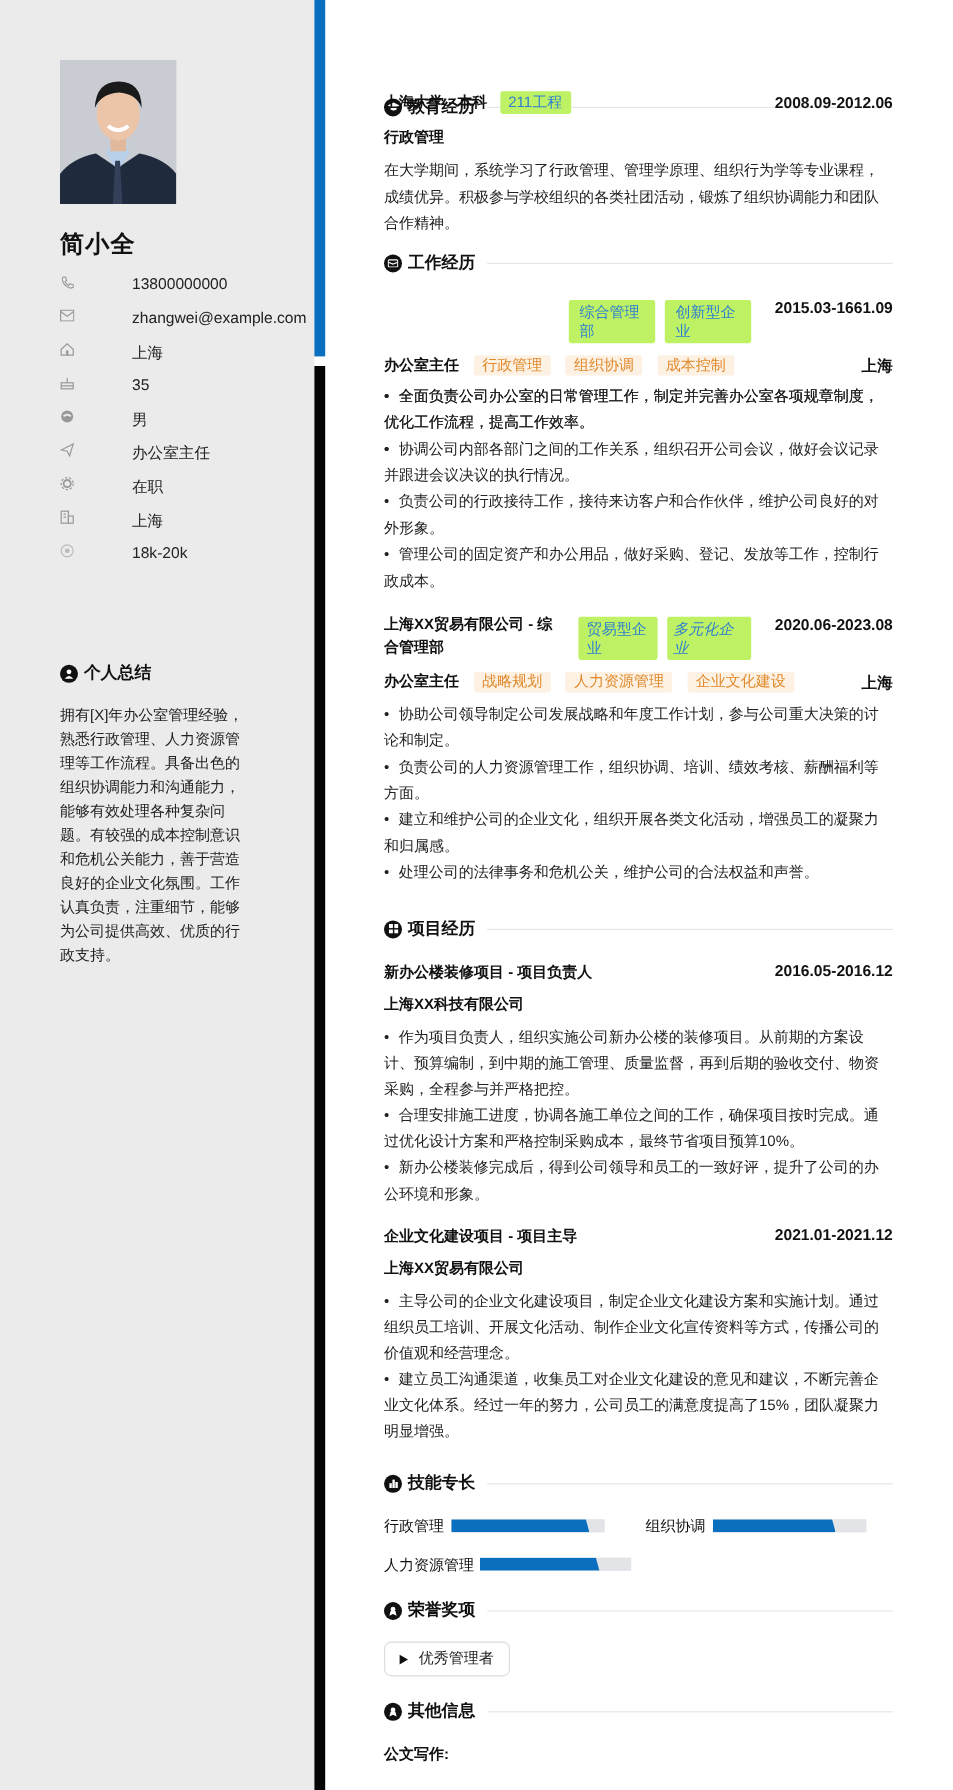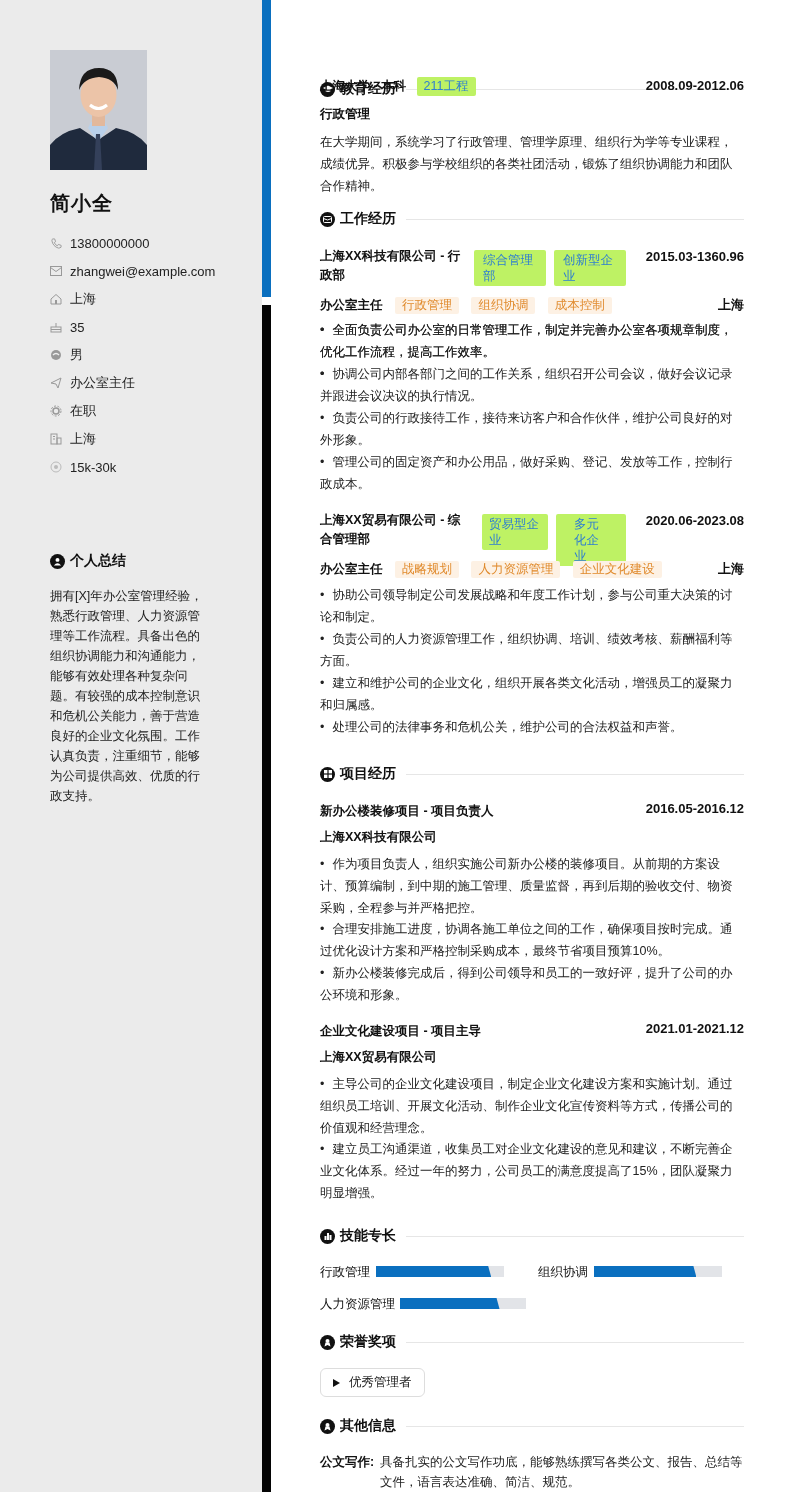--- a/index.html
+++ b/index.html
@@ -7,21 +7,21 @@
   body { font-family: "Liberation Sans", "DejaVu Sans", sans-serif; color: #222; position: relative; }
 
   .sidebar { position: absolute; left: 0; top: 0; width: 262px; height: 1492px; background: #ebebeb; }
   .divider-blue { position: absolute; left: 262px; top: 0; width: 9px; height: 297px; background: #0a6fbf; }
   .divider-black { position: absolute; left: 262px; top: 305px; width: 9px; height: 1187px; background: #050505; }
 
   .photo { position: absolute; left: 50px; top: 50px; width: 97px; height: 120px; background: #c9ccd2; overflow: hidden; }
   .name { position: absolute; left: 50px; top: 190px; font-size: 20px; font-weight: bold; color: #111; letter-spacing: 1px; }
 
   .info-list { position: absolute; left: 50px; top: 229px; list-style: none; }
-  .info-item { height: 28px; display: flex; align-items: center; font-size: 13px; color: #222; }
+  .info-item { height: 28px; display: flex; font-size: 13px; color: #222; gap: 40px; }
   .info-icon { width: 12px; height: 12px; margin-right: 8px; display: inline-flex; align-items: center; justify-content: center; color: #999; }
 
   .summary-title { position: absolute; left: 50px; top: 552px; display: flex; align-items: center; font-size: 14px; font-weight: bold; color: #111; }
   .circle-icon { width: 15px; height: 15px; border-radius: 50%; background: #111; display: inline-flex; align-items: center; justify-content: center; margin-right: 5px; }
   .summary-text { position: absolute; left: 50px; top: 586px; width: 162px; font-size: 12.5px; line-height: 20px; color: #222; }
   .section-header { position: absolute; left: 320px; width: 424px; display: flex; align-items: center; font-size: 14px; font-weight: bold; color: #111; }
   .section-header .line { flex: 1; height: 1px; background: #e6e6e6; margin-left: 10px; }
 
   .row { position: absolute; left: 320px; width: 424px; }
   .bold { font-weight: bold; font-size: 12.5px; color: #111; }
@@ -134,21 +134,21 @@
       </span>
     <span>上海</span>
   </li>
   <li class="info-item">
     <span class="info-icon">
         <svg width="12" height="12" viewBox="0 0 12 12">
           <circle cx="6" cy="6" r="5" fill="none" stroke="#bbb"></circle>
           <circle cx="6" cy="6" r="2" fill="#bbb"></circle>
         </svg>
       </span>
-    <span>15k-30k</span>
+    <span>18k-20k</span>
   </li>
 </ul>
 
 <div class="summary-title">
   <span class="circle-icon">
       <svg width="9" height="9" viewBox="0 0 10 10">
         <circle cx="5" cy="3.2" r="2.2" fill="#fff"></circle>
         <path d="M1 9.5 Q5 4.5 9 9.5 Z" fill="#fff"></path>
       </svg>
     </span>
@@ -179,45 +179,44 @@
       <svg width="9" height="8" viewBox="0 0 9 8">
         <rect x="0.5" y="1.5" width="8" height="6" rx="1" fill="none" stroke="#fff"></rect>
         <path d="M0.5 3.5 L4.5 5 L8.5 3.5" fill="none" stroke="#fff"></path>
       </svg>
     </span>
   <span>工作经历</span>
   <span class="line"></span>
 </div>
 
 <div class="row" style="top:247px; height:40px;">
-  <div class="bold" style="width:150px; line-height:19px;">上海XX科技有限公司 - 行政部</div>
   <span class="tag-blue" style="position:absolute; left:154px; top:3px; width:72px; line-height:16px; padding:2px 9px;">综合管理部</span>
   <span class="tag-blue" style="position:absolute; left:234px; top:3px; width:72px; line-height:16px; padding:2px 9px;">创新型企业</span>
-  <span class="date" style="top:2px;">2015.03-1360.96</span>
+  <span class="date" style="top:2px;">2015.03-1661.09</span>
 </div>
 <div class="row" style="top:295px; height:20px;">
   <span class="bold" style="margin-right:8px;">办公室主任</span>
   <span class="tag-orange">行政管理</span>
   <span class="tag-orange">组织协调</span>
   <span class="tag-orange">成本控制</span>
   <span class="date" style="top:1px;">上海</span>
 </div>
 <div class="row" style="top:319px;">
   <div class="bullet">全面负责公司办公室的日常管理工作，制定并完善办公室各项规章制度，优化工作流程，提高工作效率。</div>
   <div class="bullet" style="margin-top:0;"></div>
 </div>
 <div class="row bullet" style="top:319px;">全面负责公司办公室的日常管理工作，制定并完善办公室各项规章制度，优化工作流程，提高工作效率。</div>
 <div class="row bullet" style="top:363px;">协调公司内部各部门之间的工作关系，组织召开公司会议，做好会议记录并跟进会议决议的执行情况。</div>
 <div class="row bullet" style="top:407px;">负责公司的行政接待工作，接待来访客户和合作伙伴，维护公司良好的对外形象。</div>
 <div class="row bullet" style="top:451px;">管理公司的固定资产和办公用品，做好采购、登记、发放等工作，控制行政成本。</div>
 
 <div class="row" style="top:511px; height:40px;">
   <div class="bold" style="width:152px; line-height:19px;">上海XX贸易有限公司 - 综合管理部</div>
   <span class="tag-blue" style="position:absolute; left:162px; top:3px; width:66px; line-height:16px; padding:2px 7px;">贸易型企业</span>
-  <span class="tag-blue" style="position:absolute; left:236px; top:3px; width:70px; line-height:16px; padding:2px 18px;">多元化企业</span>
+  <span class="tag-blue" style="position:absolute; left:236px; top:3px; width:70px; line-height:16px; padding:2px 5px;font-style:italic;">多元化企业</span>
   <span class="date" style="top:2px;">2020.06-2023.08</span>
 </div>
 <div class="row" style="top:559px; height:20px;">
   <span class="bold" style="margin-right:8px;">办公室主任</span>
   <span class="tag-orange">战略规划</span>
   <span class="tag-orange">人力资源管理</span>
   <span class="tag-orange">企业文化建设</span>
   <span class="date" style="top:1px;">上海</span>
 </div>
 <div class="row bullet" style="top:584px;">协助公司领导制定公司发展战略和年度工作计划，参与公司重大决策的讨论和制定。</div>
@@ -298,14 +297,13 @@
       <svg width="9" height="9" viewBox="0 0 9 9">
         <circle cx="4.5" cy="3" r="2" fill="#fff"></circle>
         <path d="M2.5 4.5 L1.5 8.5 L4.5 7 L7.5 8.5 L6.5 4.5" fill="#fff"></path>
       </svg>
     </span>
   <span>其他信息</span>
   <span class="line"></span>
 </div>
 <div class="row" style="top:1452px; display:flex;">
   <span class="bold" style="width:60px; flex-shrink:0; line-height:20px;">公文写作:</span>
-  <span class="para" style="line-height:20px;">具备扎实的公文写作功底，能够熟练撰写各类公文、报告、总结等文件，语言表达准确、简洁、规范。</span>
 </div>
 
 </body></html>

